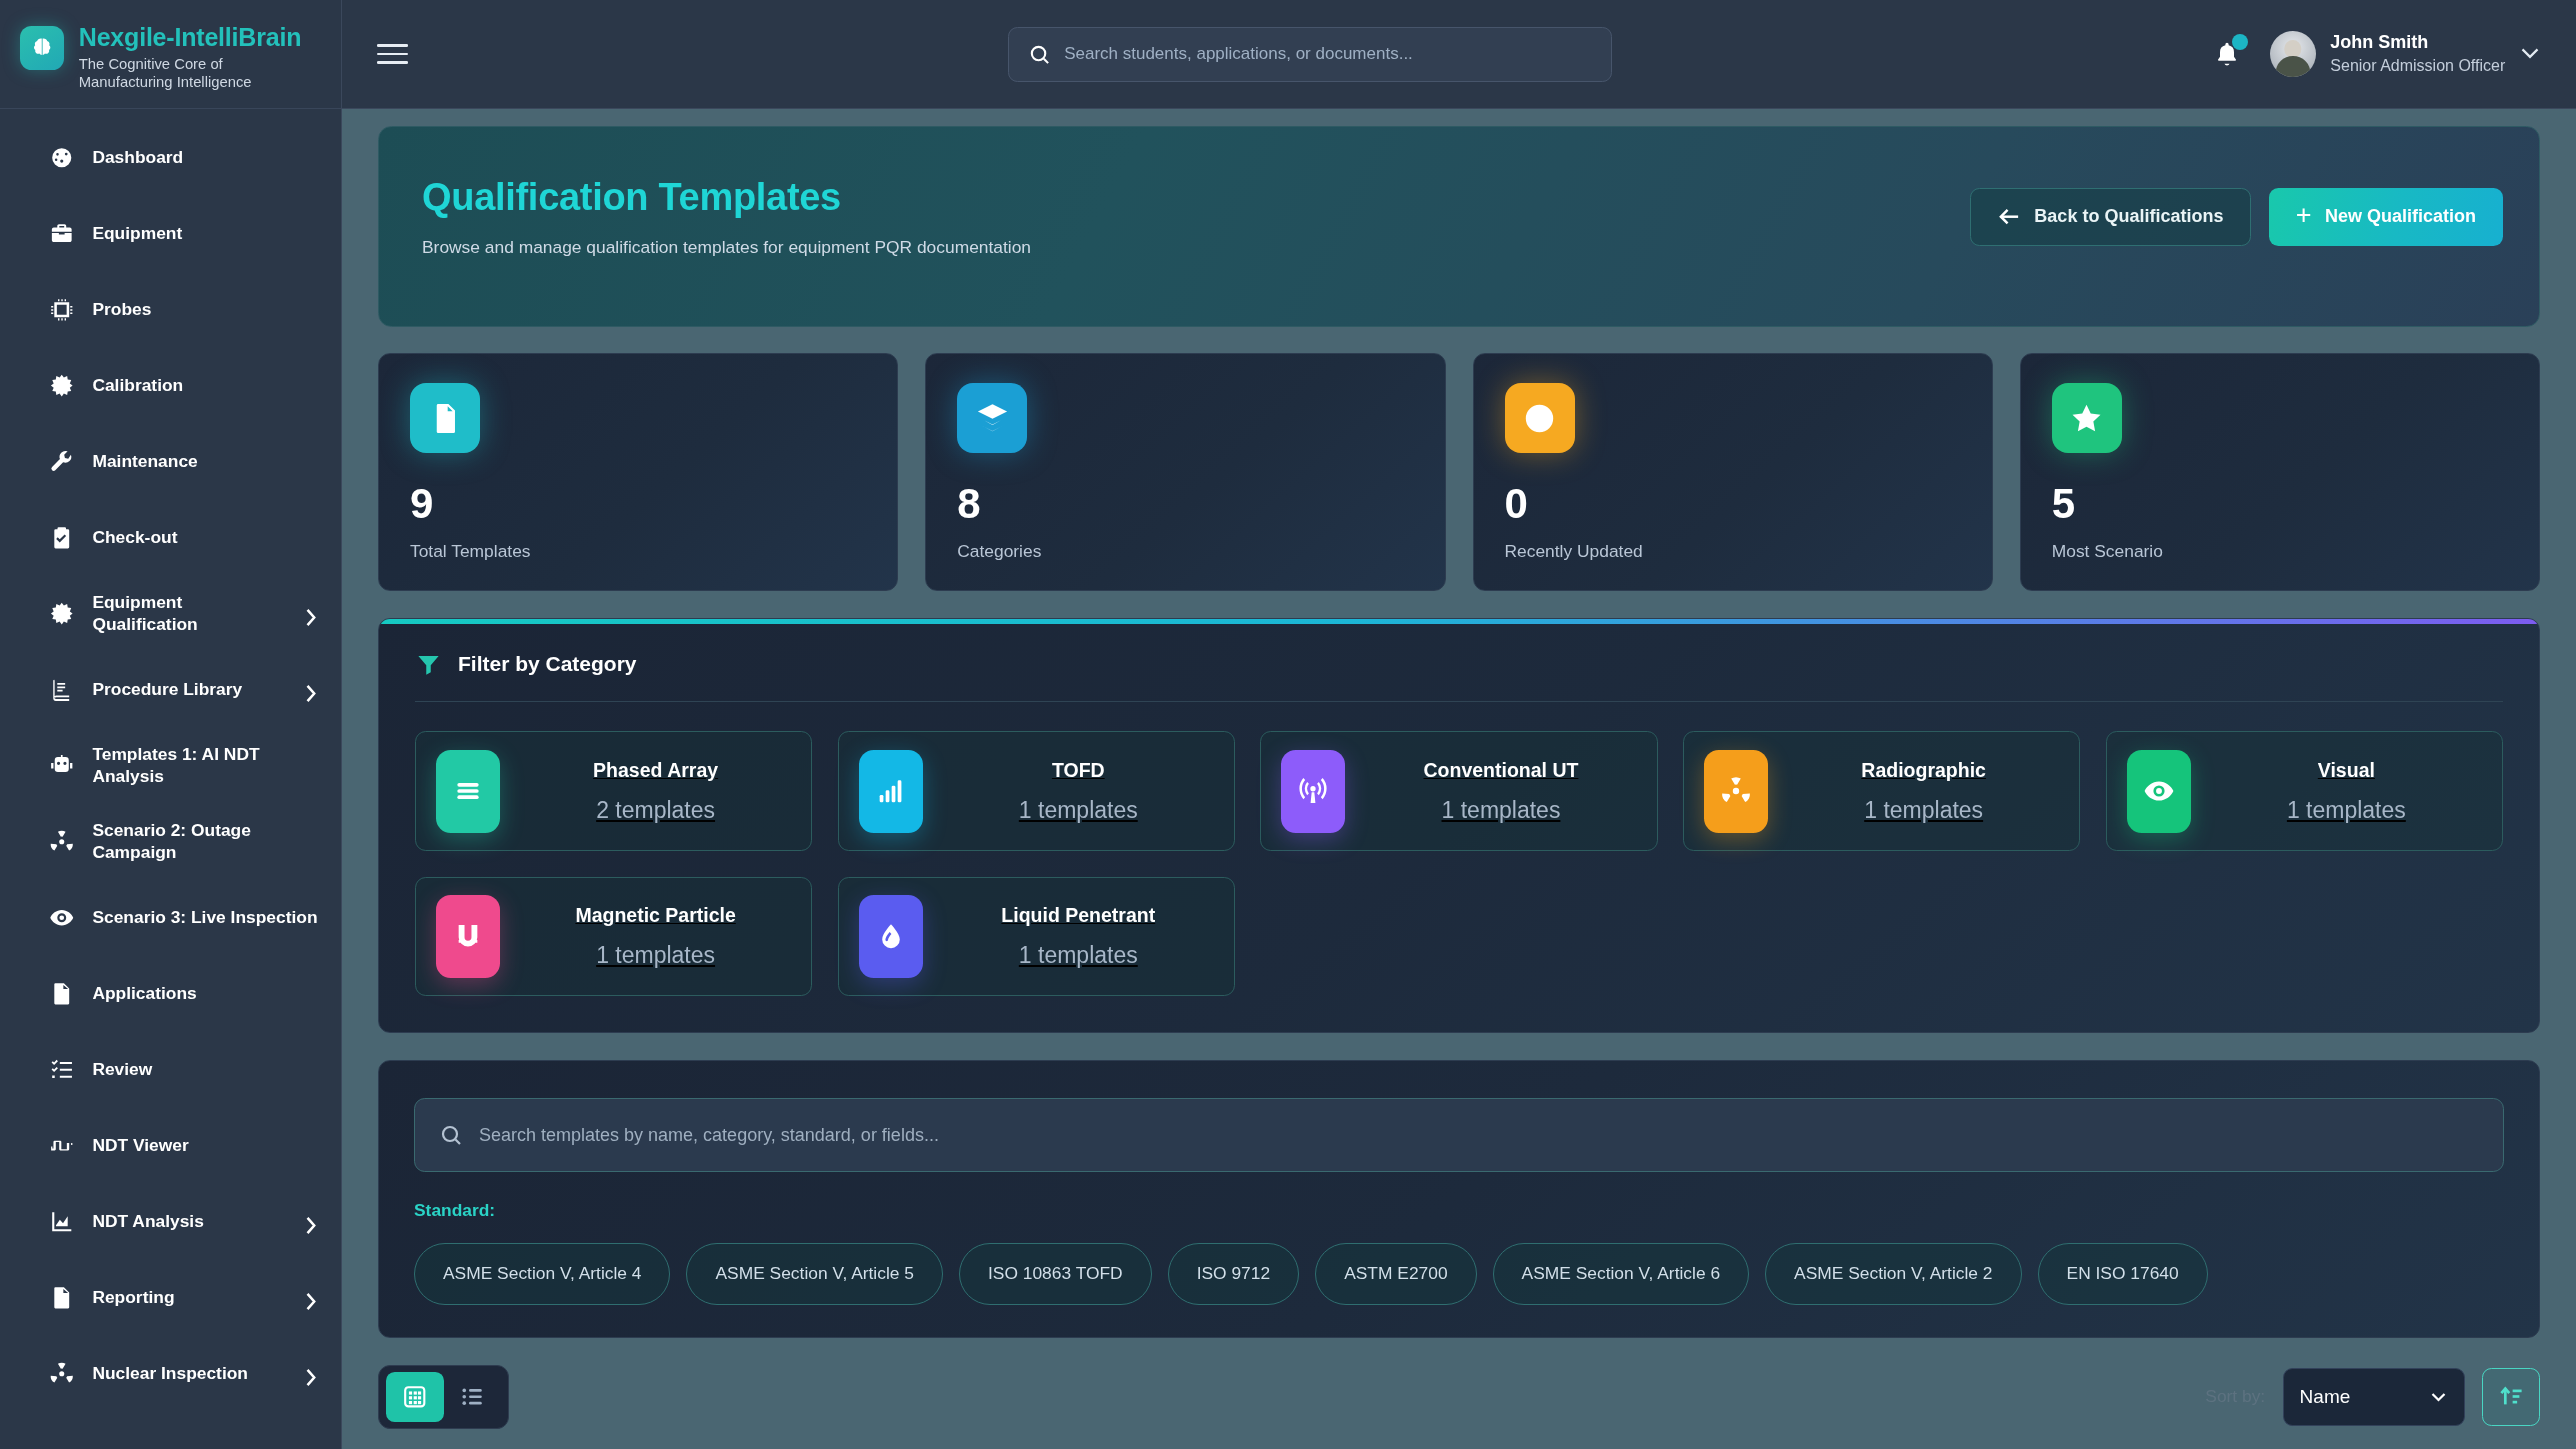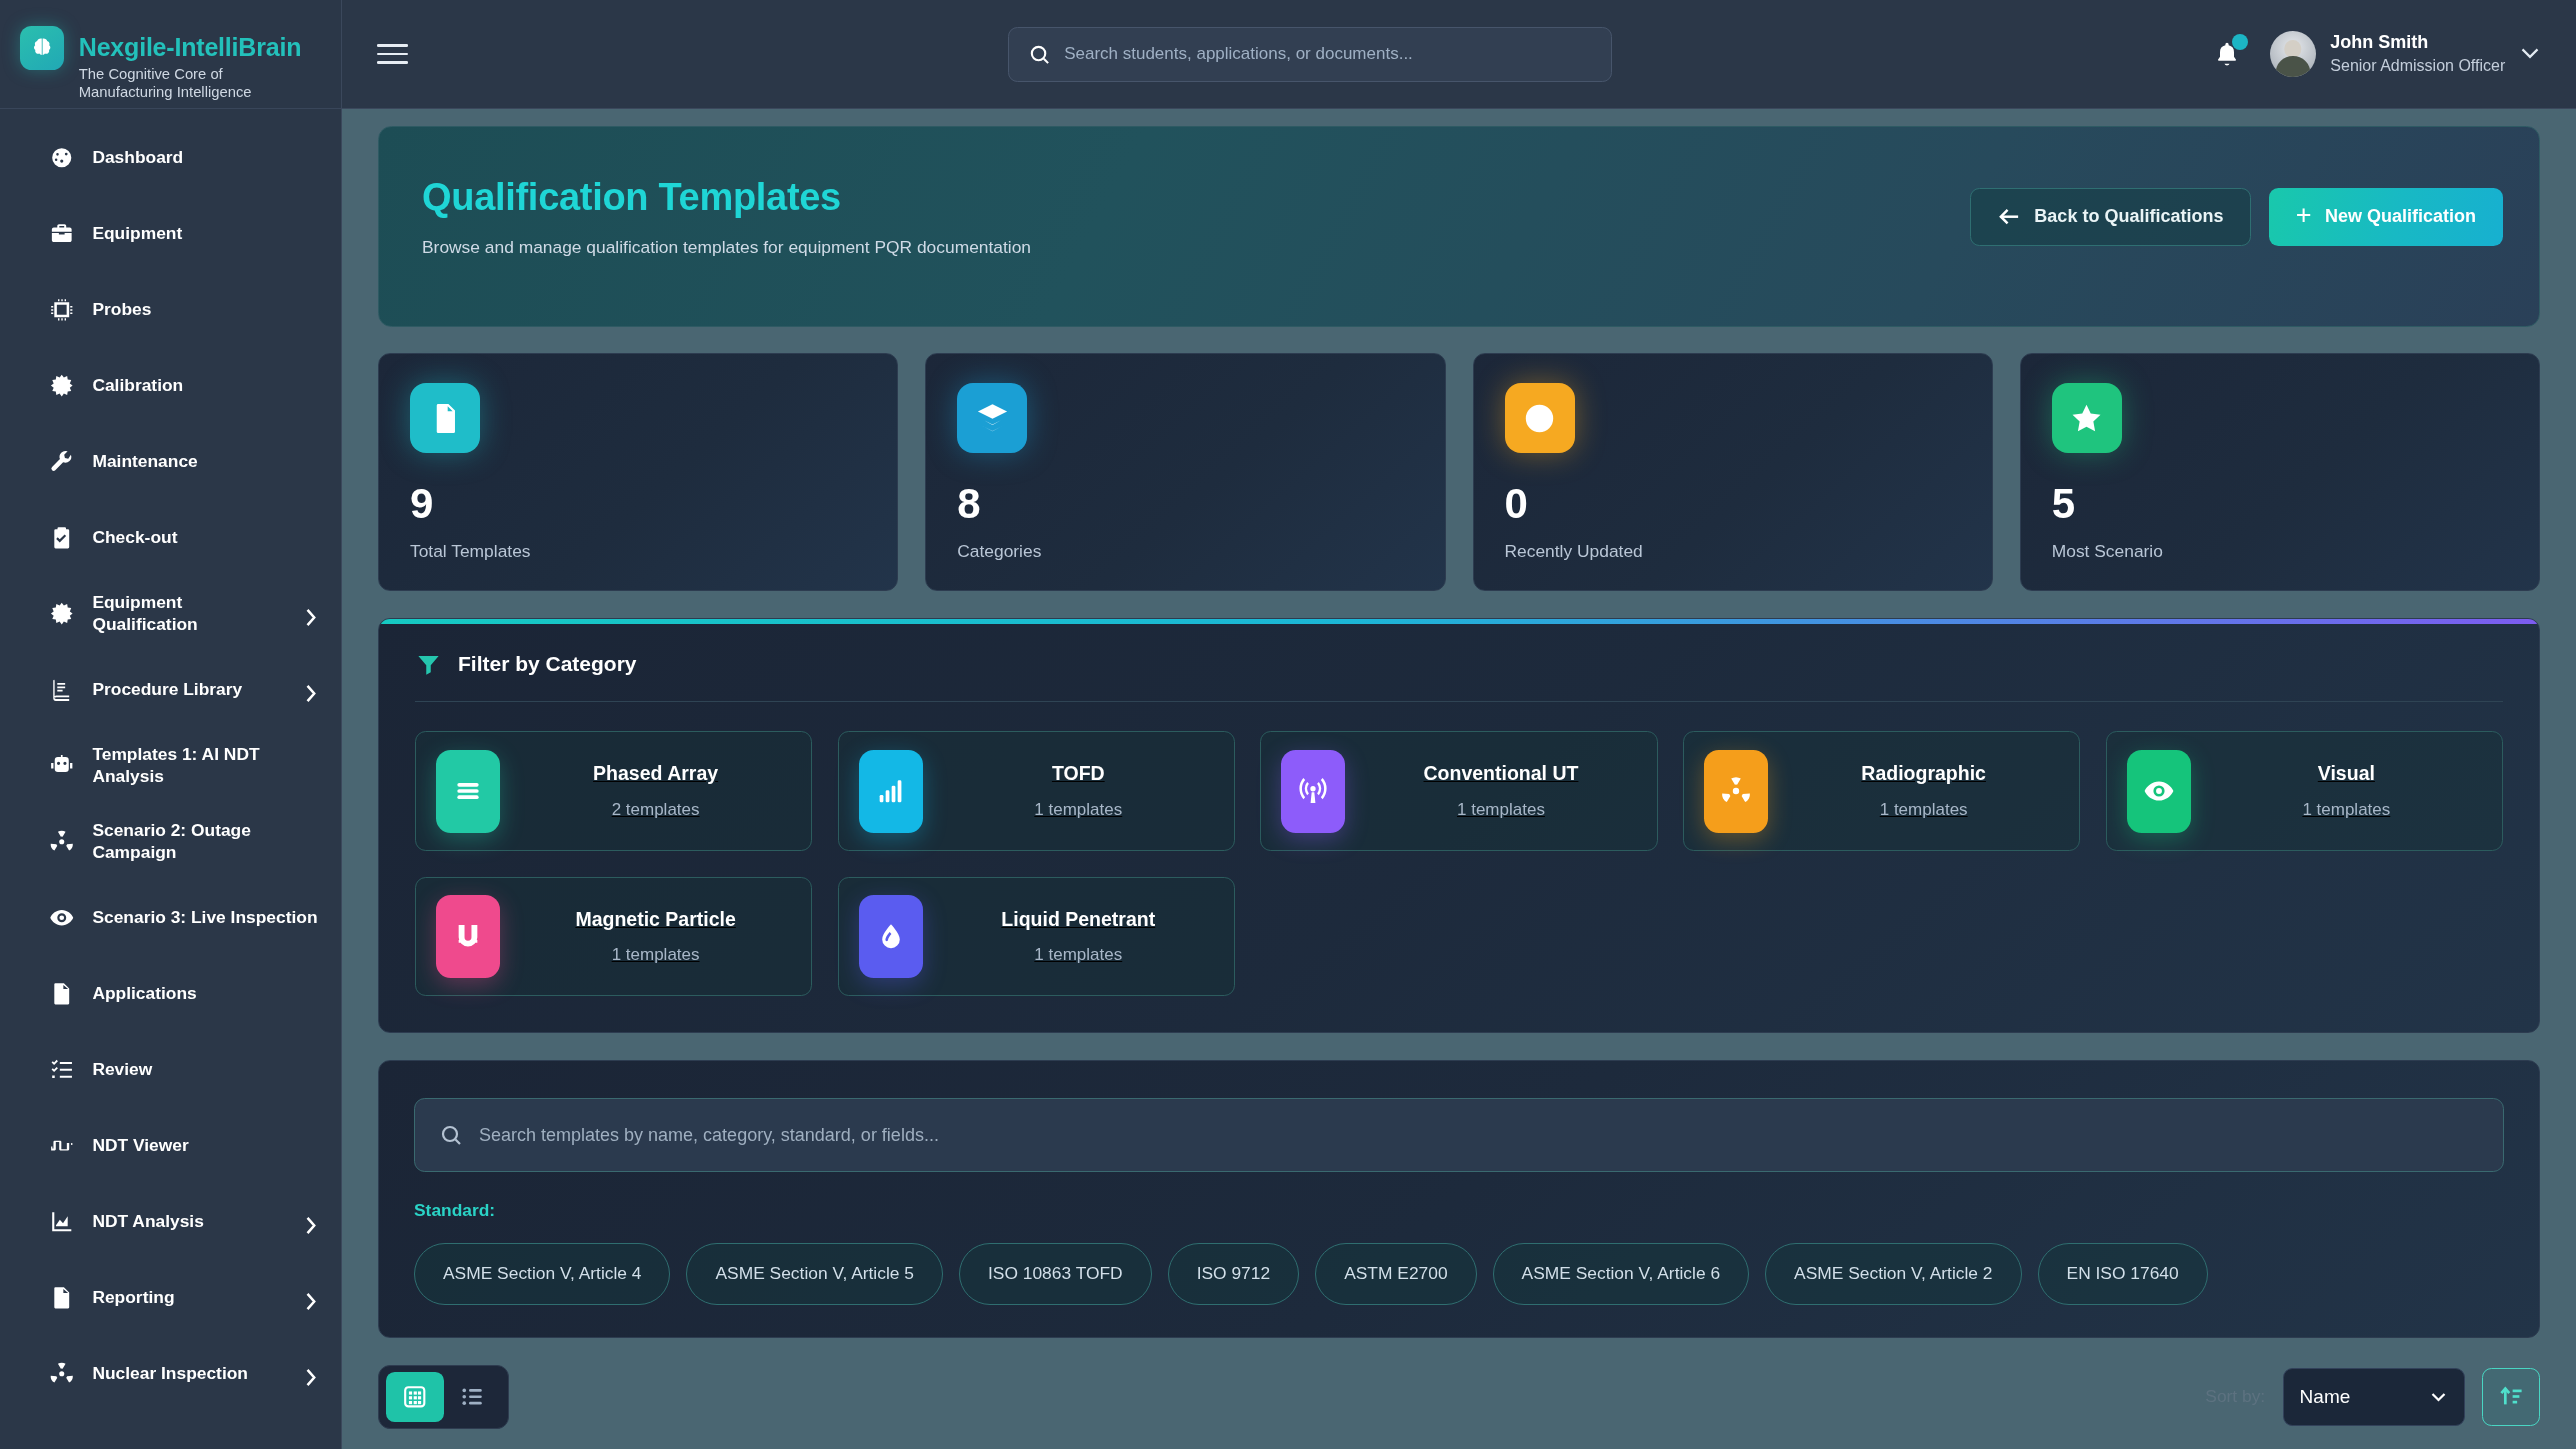--- a/index.html
+++ b/index.html
@@ -30,21 +30,21 @@
     width: 44px; height: 44px; flex: 0 0 44px;
     border-radius: 11.4px;
     background: linear-gradient(145deg, #2bbfae 0%, #21a8b5 100%);
     display: flex; align-items: center; justify-content: center;
     box-shadow: 0 0 17.4px rgba(34,190,180,.38);
     margin-top: 2.7px;
   }
   .brand-text { padding-top: 1.3px; }
   .brand-title {
     font-size: 25px; font-weight: bold; color: #23c1bb;
-    letter-spacing: -0.2px; line-height: 1.05; white-space: nowrap; margin-top: 10px;
+    letter-spacing: -0.2px; line-height: 1.05; white-space: nowrap;
   }
   .brand-sub {
     font-size: 14.8px; color: #cfd8e3; line-height: 1.28;
     margin-top: 4px; max-width: 221px;
   }
 
   .nav { flex: 1; padding: 10.7px 0 0 0; overflow: hidden; }
   .nav-item {
     display: flex; align-items: center; gap: 17.4px;
     padding: 0 23px 0 48px;
@@ -165,21 +165,21 @@
     padding: 17.4px 20px; display: flex; align-items: center; gap: 20px;
     cursor: pointer; min-height: 110px;
   }
   .cat-ico {
     width: 64px; height: 83px; border-radius: 14.8px; flex: 0 0 64px;
     display: flex; align-items: center; justify-content: center;
   }
   .cat-ico svg { width: 32px; height: 32px; fill: #ffffff; }
   .cat-body { flex: 1; text-align: center; }
   .cat-name { font-size: 19.5px; font-weight: bold; color: #ffffff; }
-  .cat-count { font-size: 17px; color: #a8b7c8; margin-top: 14.8px; }
+  .cat-count { font-size: 23px; color: #a8b7c8; margin-top: 14.8px; }
 
   
   .search-panel {
     margin-top: 27px;
     background: linear-gradient(140deg, #1b2536 0%, #1d2a3c 50%, #223448 100%);
     border: 0.7px solid #2d3c50; border-radius: 12px;
     padding: 37px 35px 32px 35px;
   }
   .tmpl-search {
     height: 74px; border-radius: 10.7px;

